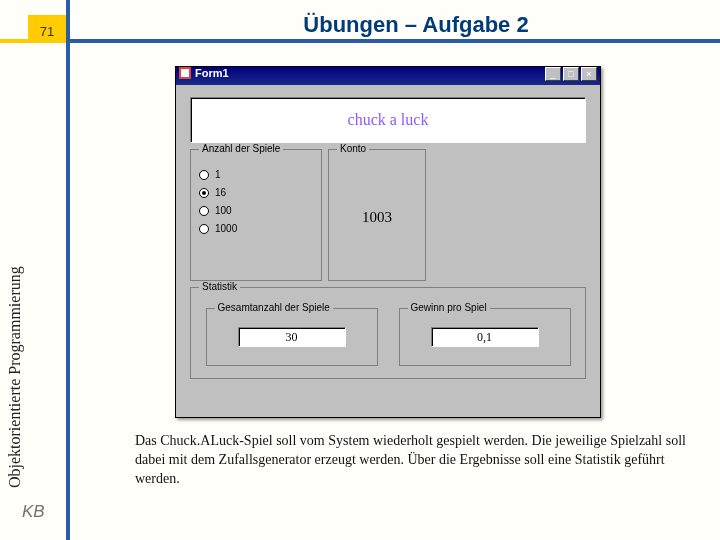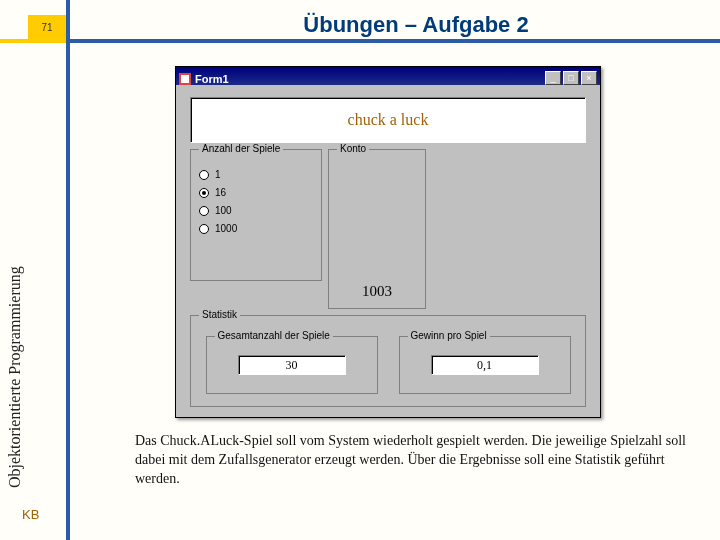--- a/index.html
+++ b/index.html
@@ -7,22 +7,22 @@
     width: 720px; height: 540px;
     background: #fffef9;
     font-family: Verdana, Geneva, sans-serif;
     position: relative;
     overflow: hidden;
   }
   .page-num-box {
     position: absolute; left: 28px; top: 15px;
     width: 38px; height: 24px;
     background: #ffcc00;
-    display: flex; align-items: center; justify-content: center;
-    font-size: 10px; color: #333;
+    display: flex; align-items: flex-end; justify-content: center;
+    font-size: 13px; color: #333;
   }
   .title {
     position: absolute; left: 132px; right: 20px; top: 12px;
     text-align: center;
     font-size: 22px; font-weight: bold;
     color: #003b7a;
   }
   .hbar-blue { position:absolute; left:66px; top:39px; right:0; height:4px; background:#2a5ca8; }
   .vbar { position:absolute; left:66px; top:0; width:4px; height:540px; background:#2a5ca8; }
   .accent-h { position:absolute; left:0; top:39px; width:66px; height:4px; background:#ffcc00; }
@@ -30,41 +30,41 @@
     position: absolute;
     left: 24px; top: 470px;
     transform: rotate(-90deg);
     transform-origin: left bottom;
     font-size: 16px; color: #222;
     white-space: nowrap;
     font-family: Verdana;
   }
   .kb {
     position: absolute; left: 22px; bottom: 18px;
-    font-size: 13px; color: #a16207;
+    font-size: 17px; color: #737373; font-style: italic;
   }
   .body-text {
     position: absolute; left: 135px; top: 432px; right: 28px;
     font-size: 14px; color: #111; line-height: 1.35;
     font-family: Verdana;
   }
 
   
   .form {
     position: absolute; left: 175px; top: 66px;
     width: 426px; height: 352px;
     background: #c0c0c0;
     border: 1px solid #000;
     box-shadow: 2px 2px 3px rgba(0,0,0,.4);
     font-family: "MS Sans Serif", Tahoma, sans-serif;
     font-size: 11px;
   }
   .titlebar {
     height: 18px; background: linear-gradient(#00007b,#1a2a8a);
-    color: #fff; display: flex; align-items: flex-end;
+    color: #fff; display: flex; align-items: flex-start;
     padding: 0 3px;
   }
   .tb-icon { width:12px; height:12px; margin-right:4px; display:inline-block; }
   .tb-title { flex:1; font-size:11px; font-weight:bold; }
   .tb-btn {
     width:16px; height:14px; background:#c0c0c0;
     border:1px solid #fff; border-right-color:#404040; border-bottom-color:#404040;
     margin-left:2px; display:flex; align-items:center; justify-content:center;
     font-size:9px; font-family:Arial;
   }
@@ -72,34 +72,34 @@
 
   .panel {
     position: relative;
     height: 46px;
     background:#fff;
     border:1px solid #808080; border-right-color:#fff; border-bottom-color:#fff;
     box-shadow: inset 1px 1px 0 #000;
     display:flex; align-items:center; justify-content:center;
     margin: 4px 6px;
   }
-  .panel-label { font-size:16px; color:#a16207; font-family:"Times New Roman",serif; }
+  .panel-label { font-size:16px; color:#8b5cf6; font-family:"Times New Roman",serif; }
 
   .row { display:flex; gap:6px; margin:6px; }
   .groupbox {
     position:relative; border:1px solid #808080; padding:12px 8px 8px 8px;
     background:#c0c0c0;
   }
   .groupbox::before {
     content: attr(data-title);
     position:absolute; top:-7px; left:8px; padding:0 3px;
     background:#c0c0c0; font-size:10px; color:#000;
   }
   .gb-left { flex:0 0 132px; height:132px; }
-  .gb-right { flex:0 0 98px; height:160px; display:flex; align-items:flex-end; justify-content:center; }
+  .gb-right { flex:0 0 98px; height:132px; display:flex; align-items:center; justify-content:center; }
 
   .radio-row { display:flex; align-items:center; gap:6px; margin:7px 0; font-size:10px; }
   .radio-row .dot { width:10px; height:10px; border-radius:50%; background:#fff; border:1px solid #000; display:flex; align-items:center; justify-content:center; }
   .radio-row .dot.sel::after{content:"";width:4px;height:4px;border-radius:50%;background:#000;}
 
   .mid { flex:1; display:flex; align-items:center; justify-content:center; }
   .btn-play {
     width:132px; height:24px; background:#c0c0c0;
     border:1px solid #000; outline:1px dotted #000; outline-offset:-4px;
     box-shadow: inset 1px 1px 0 #fff, inset -1px -1px 0 #808080;

